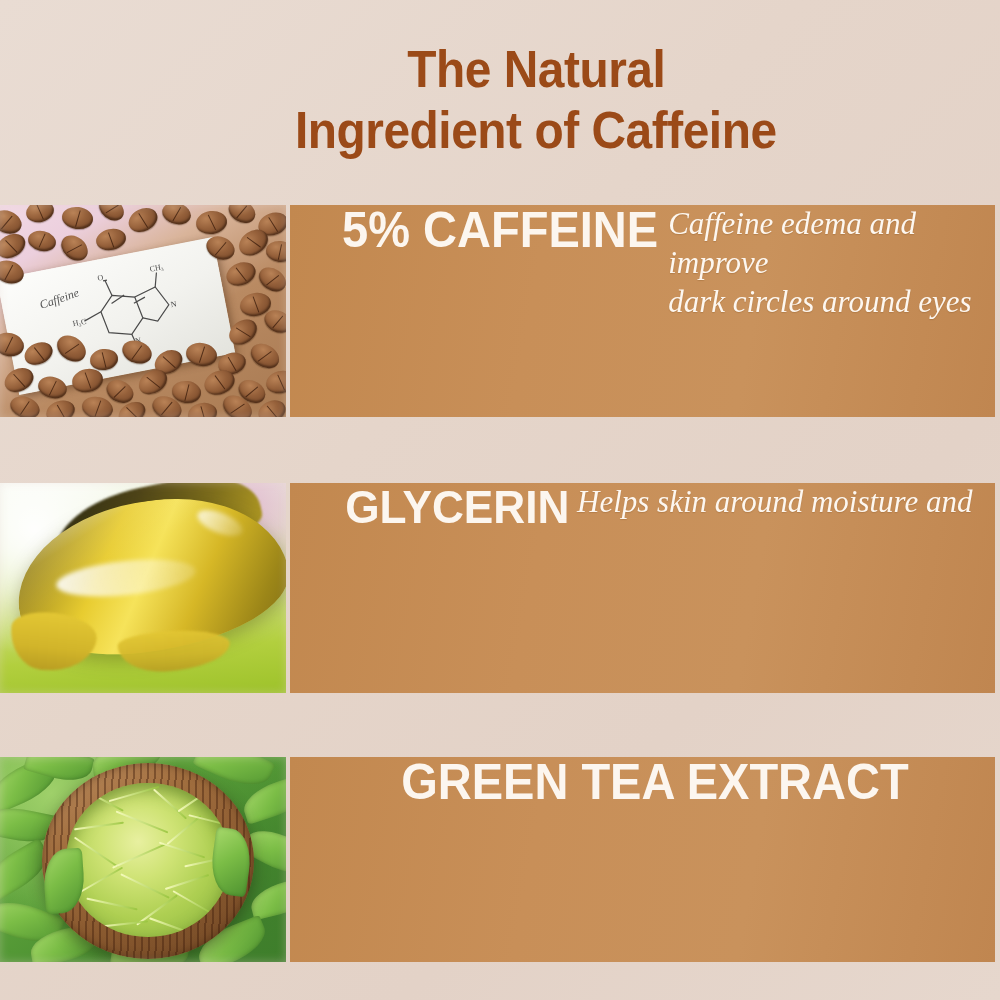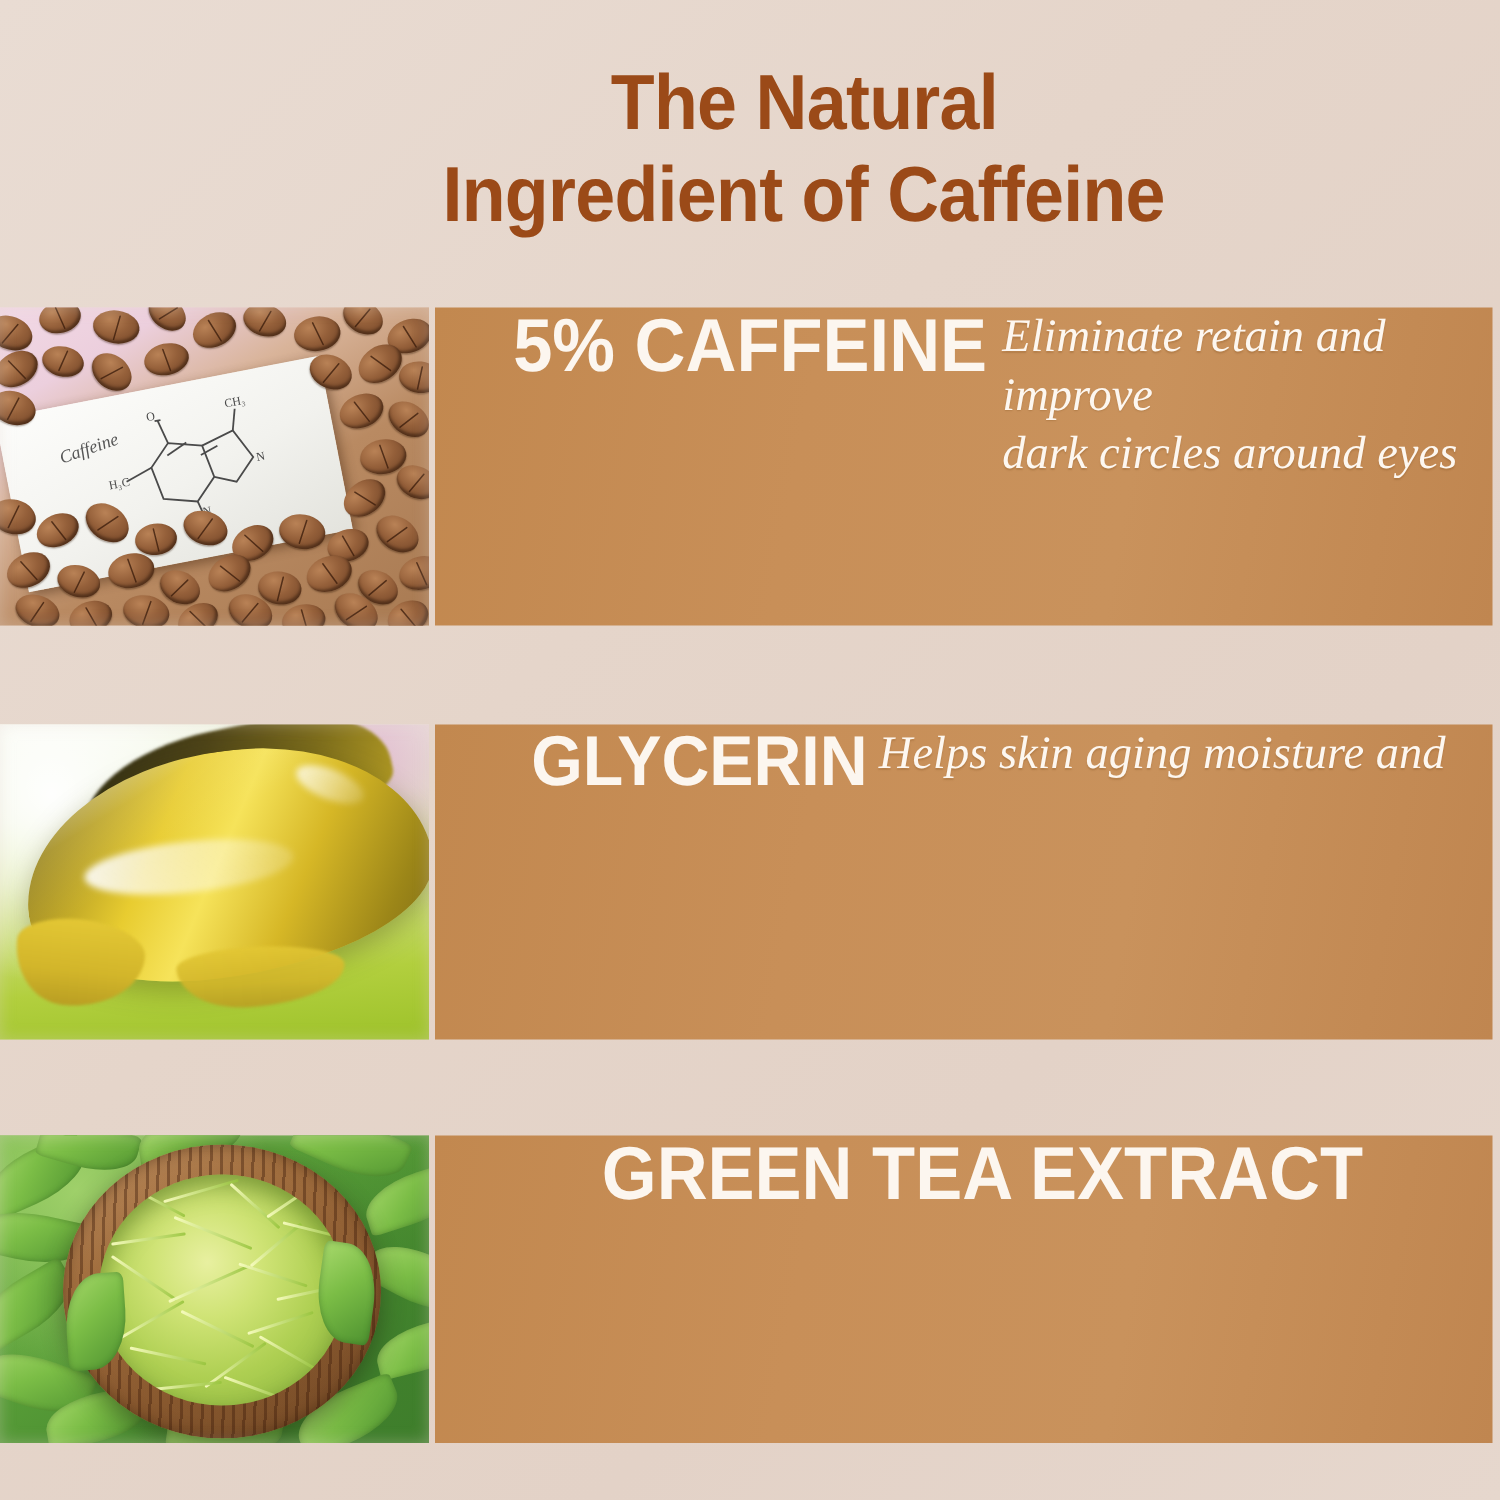--- a/index.html
+++ b/index.html
@@ -309,42 +309,42 @@
       <div class="bean" style="left:188px;top:198px;width:29px;height:21px;--br:-6deg;transform:rotate(-10deg);"></div>
       <div class="bean" style="left:222px;top:192px;width:31px;height:22px;--br:22deg;transform:rotate(34deg);"></div>
       <div class="bean" style="left:258px;top:196px;width:28px;height:21px;--br:-16deg;transform:rotate(-24deg);"></div>
 
       <div class="soft-edge"></div>
     </div>
 
     <div class="panel row-gap-1">
       <div class="panel-heading">5% CAFFEINE</div>
       <div class="panel-desc">
-        <span>Eliminate retain and improve</span>
+        <span>Caffeine edema and improve</span>
         <span class="l2">dark circles around eyes</span>
       </div>
     </div>
   </div>
 
   <div class="row row-2">
 
     <div class="thumb img-oil">
       <div class="oil-dark" style="left:52px; top:2px; width:210px; height:78px; transform:rotate(-12deg);"></div>
       <div class="oil-body" style="left:16px; top:18px; width:272px; height:150px; transform:rotate(-7deg);"></div>
       <div class="oil-hl" style="left:56px; top:78px; width:140px; height:34px; transform:rotate(-6deg);"></div>
       <div class="oil-hl" style="left:196px; top:30px; width:48px; height:20px; transform:rotate(22deg); opacity:0.85;"></div>
       <div class="oil-drip" style="left:10px; top:130px; width:86px; height:58px; transform:rotate(6deg);"></div>
       <div class="oil-drip" style="left:118px; top:148px; width:112px; height:40px; transform:rotate(-3deg); opacity:0.9;"></div>
       <div class="soft-edge"></div>
     </div>
 
     <div class="panel row-gap-1">
       <div class="panel-heading">GLYCERIN</div>
       <div class="panel-desc">
-        <span>Helps skin aging moisture and</span>
+        <span>Helps skin around moisture and</span>
       </div>
     </div>
   </div>
 
   <div class="row row-3">
 
     <div class="thumb img-tea">
       <div class="leaf" style="left:-12px;top:10px;width:72px;height:34px;transform:rotate(-24deg);"></div>
       <div class="leaf" style="left:26px;top:-8px;width:66px;height:30px;transform:rotate(16deg);"></div>
       <div class="leaf" style="left:92px;top:-14px;width:70px;height:32px;transform:rotate(-8deg);"></div>

